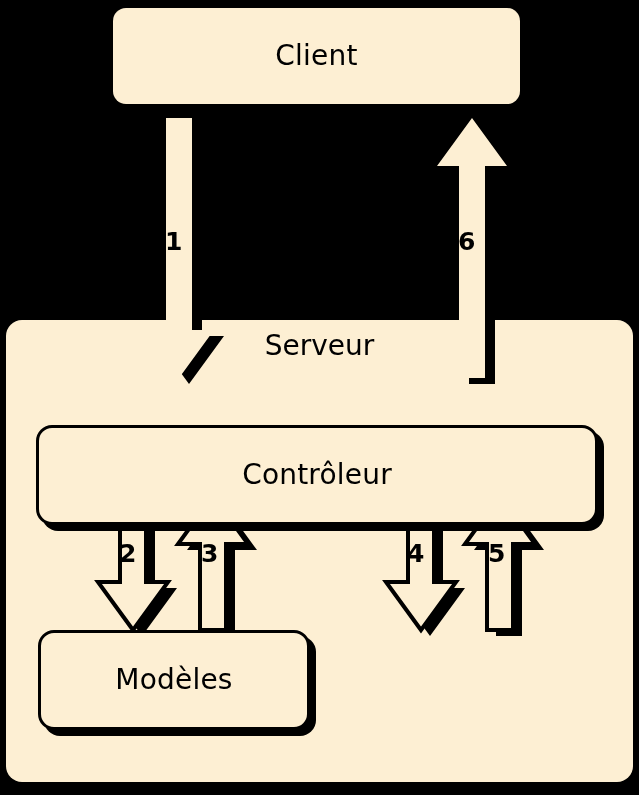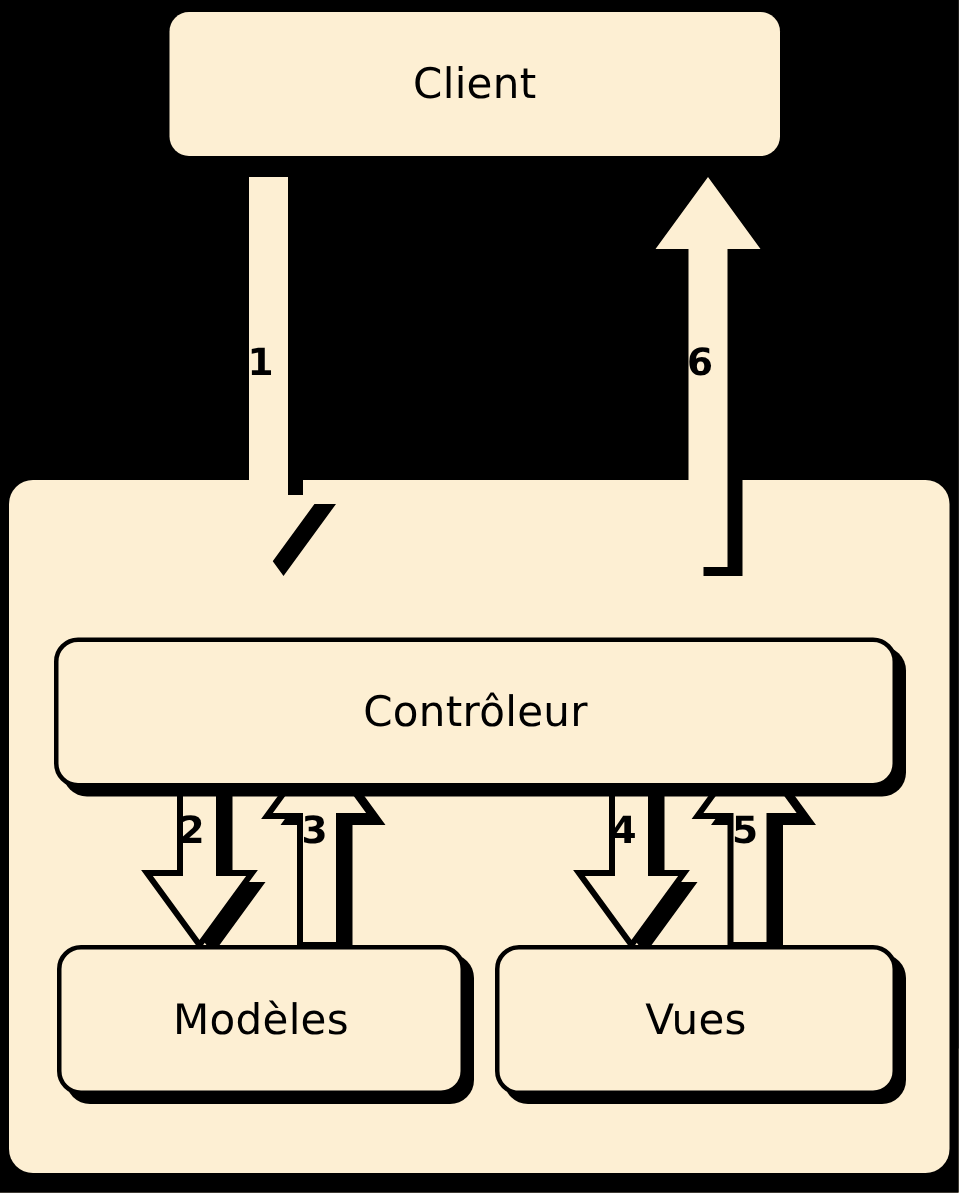--- a/index.html
+++ b/index.html
@@ -112,20 +112,21 @@
 </head>
 <body>
 
 <div id="diagram">
 
   <div class="box" id="client-box">
     <span class="box-label">Client</span>
   </div>
 
   <div class="box" id="serveur-box"></div>
+  <div id="serveur-label">Serveur</div>
 
   <div class="arrow" id="arrow-1" style="left:132px; top:112px;">
     <svg width="110" height="272" viewBox="0 0 110 272">
 
       <path d="M 34 6 L 60 6 L 60 218 L 82 218 L 47 266 L 12 218 L 34 218 Z" transform="translate(10,6)" fill="#000000"></path>
 
       <path d="M 34 6 L 60 6 L 60 218 L 82 218 L 47 266 L 12 218 L 34 218 Z" fill="#FDEFD3"></path>
     </svg>
     <span class="arrow-num" style="left:33px; top:117px;">1</span>
   </div>
@@ -173,17 +174,14 @@
   </div>
 
   <div class="box inner-box" id="controleur-box">
     <span class="box-label">Contrôleur</span>
   </div>
 
   <div class="box inner-box" id="modeles-box">
     <span class="box-label">Modèles</span>
   </div>
 
-  <div class="box inner-box" id="vues-box">
-    <span class="box-label">Vues</span>
-  </div>
 
 </div>
 
 </body></html>

